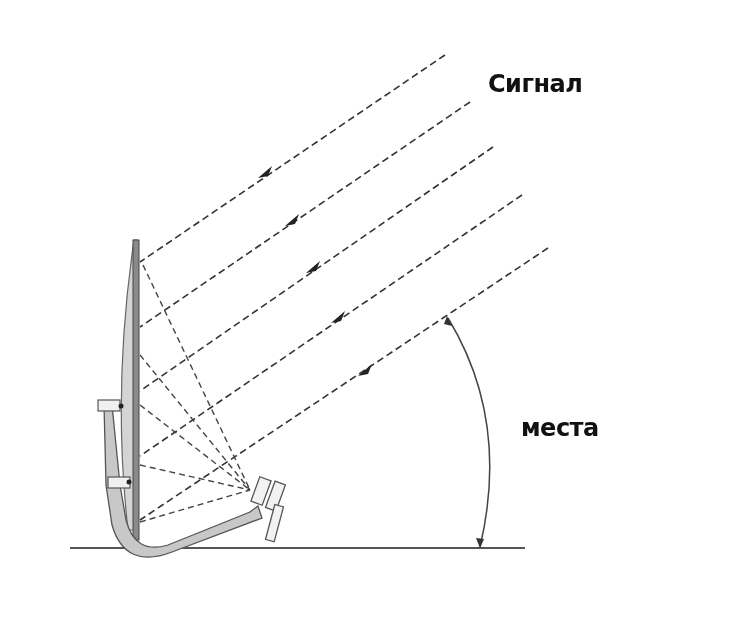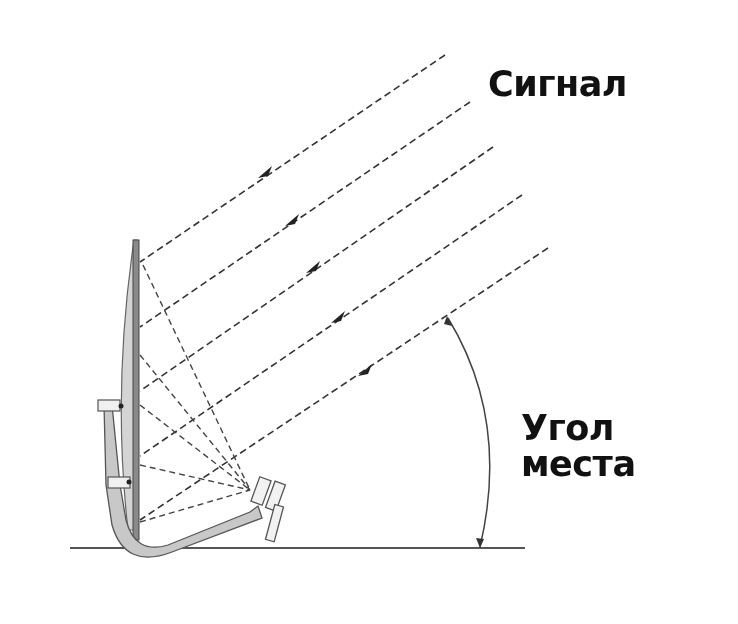--- a/index.html
+++ b/index.html
@@ -1,18 +1,18 @@
 <!DOCTYPE html>
 <html><head>
   <meta charset="utf-8">
   <style>
     html, body { margin: 0; padding: 0; background: #ffffff; }
     body { width: 738px; height: 624px; position: relative; overflow: hidden; font-family: "DejaVu Sans", sans-serif; }
     #diagram { position: absolute; left: 0; top: 0; width: 738px; height: 624px; }
-    .label { position: absolute; font-family: "DejaVu Sans", sans-serif; font-weight: bold; color: #111111; font-size: 35px; line-height: 36px; letter-spacing: -0.5px; }
+    .label { position: absolute; font-family: "DejaVu Sans", sans-serif; font-weight: bold; color: #111111; font-size: 24px; line-height: 36px; letter-spacing: -0.5px; }
     .signal-label { left: 488px; top: 66px; }
     .angle-label { left: 521px; top: 410px; }
     .label span { display: block; }
   </style>
 </head>
 <body>
 
 <svg id="diagram" viewBox="0 0 738 624" xmlns="http://www.w3.org/2000/svg">
   <defs>
     <marker id="arrowSmall" markerWidth="8" markerHeight="8" refX="4" refY="4" orient="auto">
@@ -70,15 +70,14 @@
     <polygon points="447,316 452,326 444,324" fill="#333" stroke="none"></polygon>
     <polygon points="480,548 476,538 484,539" fill="#333" stroke="none"></polygon>
   </g>
 </svg>
 
 <div class="label signal-label">
   <span>Сигнал</span>
 </div>
 
 <div class="label angle-label">
-  <span>Угол</span>
   <span>места</span>
 </div>
 
 </body></html>

